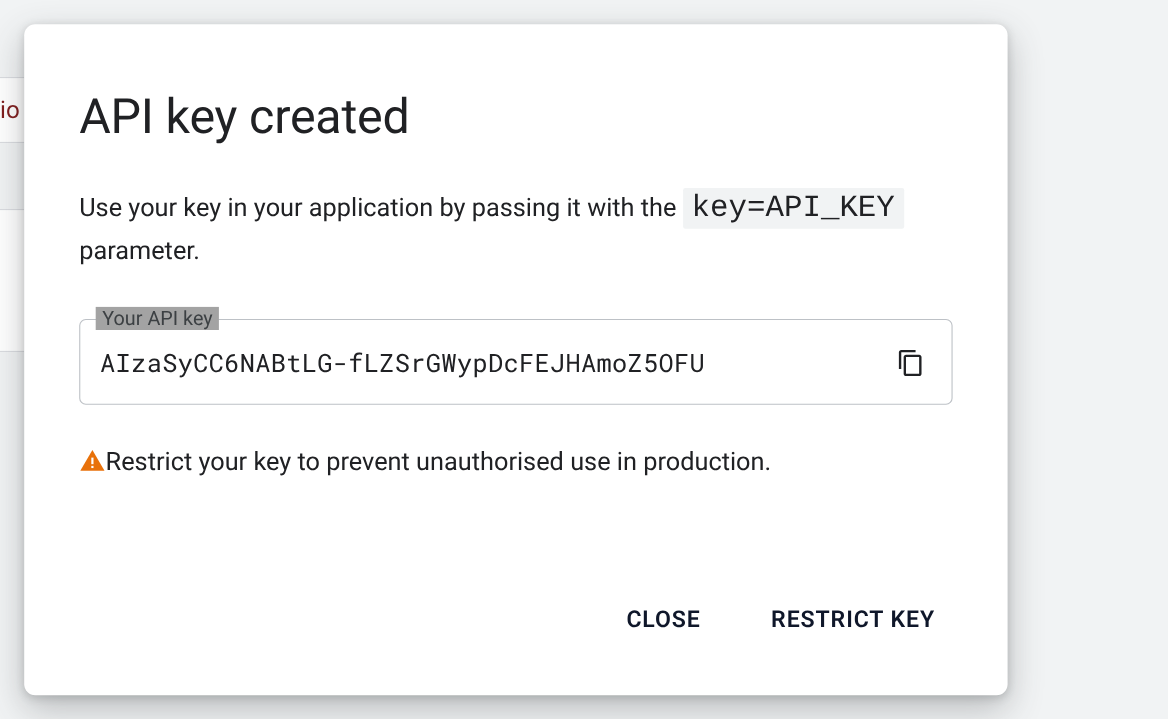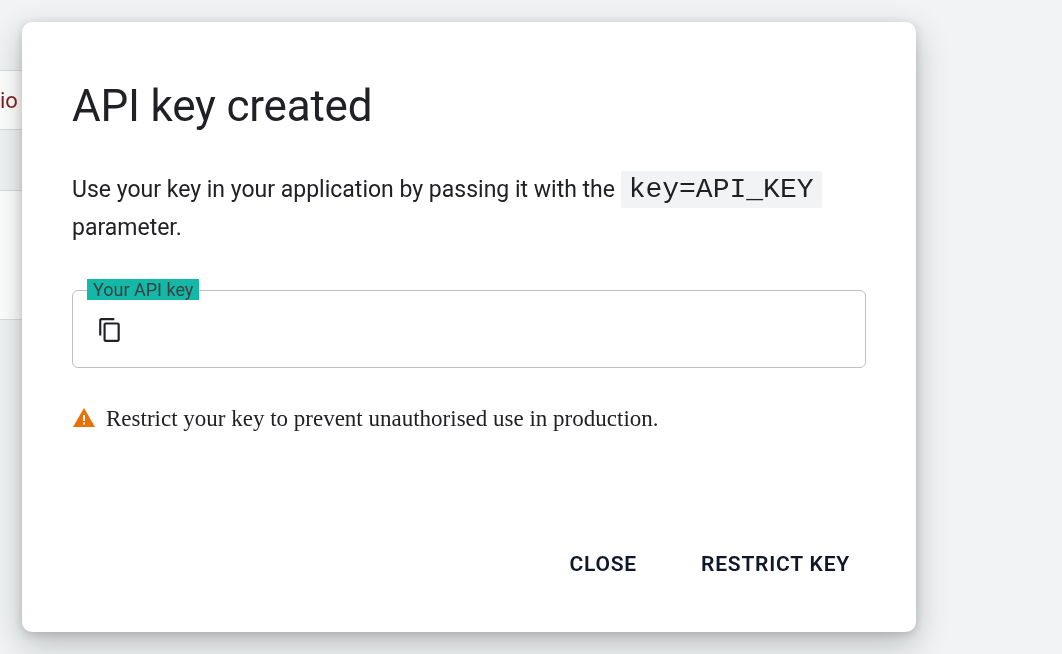--- a/index.html
+++ b/index.html
@@ -59,21 +59,21 @@
   .field {
     position: relative;
     border: 1px solid #bdc1c6;
     border-radius: 6px;
     padding: 20px 18px 18px 18px;
     margin-bottom: 38px;
   }
   .field-label {
     position: absolute;
     top: -12px; left: 14px;
-    background: #14b8a6;
+    background: #a3a3a3;
     padding: 0 6px;
     font-size: 18px;
     color: #3c4043;
   }
   .field-row {
     display: flex;
     align-items: center;
     gap: 12px;
   }
   .key-value {
@@ -92,25 +92,23 @@
     border: none;
     padding: 6px;
     cursor: pointer;
     display: flex;
     align-items: center;
     justify-content: center;
   }
   .copy-btn svg { width: 26px; height: 26px; fill: #202124; }
   .warning-row {
     display: flex;
-    align-items: flex-start;
-    gap: 10px;
+    align-items: center;
     font-size: 23px;
     color: #202124;
-    font-family: Liberation Serif, serif;
   }
   .warn-icon {
     width: 24px; height: 24px;
     flex: none;
   }
   .actions {
     margin-top: auto;
     display: flex;
     justify-content: flex-end;
     gap: 56px;
@@ -142,20 +140,21 @@
 
   <p class="desc">
     <span>Use your key in your application by passing it with the </span>
     <code>key=API_KEY</code>
     <span> parameter.</span>
   </p>
 
   <div class="field">
     <span class="field-label">Your API key</span>
     <div class="field-row">
+      <input class="key-value" type="text" readonly="" value="AIzaSyCC6NABtLG-fLZSrGWypDcFEJHAmoZ5OFU" style="">
       <button class="copy-btn" aria-label="Copy">
         <svg viewBox="0 0 24 24">
           <path d="M16 1H4C2.9 1 2 1.9 2 3v14h2V3h12V1zm3 4H8C6.9 5 6 5.9 6 7v14c0 1.1.9 2 2 2h11c1.1 0 2-.9 2-2V7c0-1.1-.9-2-2-2zm0 16H8V7h11v14z"></path>
         </svg>
       </button>
     </div>
   </div>
 
   <div class="warning-row">
     <svg class="warn-icon" viewBox="0 0 24 24">

